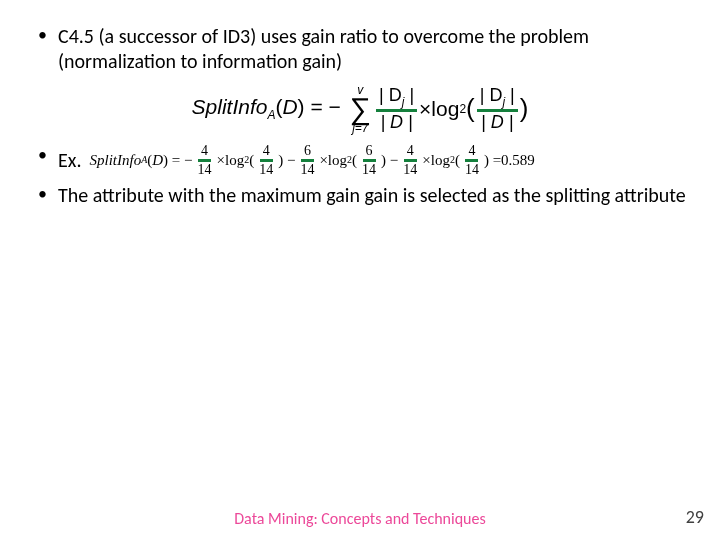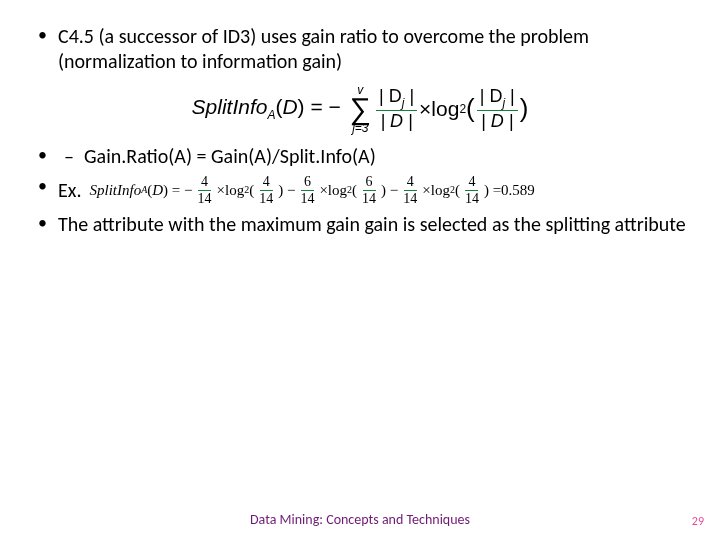--- a/index.html
+++ b/index.html
@@ -73,21 +73,21 @@
   .sigma .sig { font-size: 30px; line-height: 0.85; }
   .frac {
     display: inline-flex;
     flex-direction: column;
     align-items: center;
     vertical-align: middle;
     font-size: 18px;
     line-height: 1;
     margin: 0 2px;
   }
-  .frac .num { border-bottom: 1px solid #15803d; padding: 0 3px 1px 3px; }
+  .frac .num { border-bottom: 3px solid #15803d; padding: 0 3px 1px 3px; }
   .frac .den { padding: 1px 3px 0 3px; }
   .ital { font-style: italic; }
   .sub-s { font-size: 12px; vertical-align: sub; }
   .paren-big { font-size: 26px; vertical-align: middle; }
 
   .ex-row {
     display: flex;
     align-items: center;
     gap: 8px;
   }
@@ -100,66 +100,61 @@
   }
   .ex-formula .frac { font-size: 14px; }
   .ex-formula .sub-s { font-size: 10px; }
 
   .footer {
     position: absolute;
     bottom: 12px;
     left: 0;
     width: 100%;
     text-align: center;
-    font-size: 14px;
-    color: #701a75;
+    font-size: 16px;
+    color: #ec4899;
   }
   .page-num {
     position: absolute;
     bottom: 12px;
     right: 16px;
-    font-size: 12px;
-    color: #ec4899;
+    font-size: 18px;
+    color: #404040;
   }
 </style>
 </head>
 <body>
 
 <div class="slide">
 
   <ul class="top">
     <li>C4.5 (a successor of ID3) uses gain ratio to overcome the problem (normalization to information gain)</li>
   </ul>
 
   <div class="formula-block">
     <span class="ital">SplitInfo</span><span class="sub-s ital">A</span>(<span class="ital">D</span>) = −
     <span class="sum-wrap">
       <span class="sigma">
         <span class="ital">v</span>
         <span class="sig">∑</span>
-        <span class="ital">j=3</span>
+        <span class="ital">j=7</span>
       </span>
       <span class="frac">
         <span class="num"><span>| D</span><span class="sub-s ital">j</span><span> |</span></span>
         <span class="den ital">| D |</span>
       </span>
       × <span>log</span><span class="sub-s">2</span><span class="paren-big">(</span>
       <span class="frac">
         <span class="num"><span>| D</span><span class="sub-s ital">j</span><span> |</span></span>
         <span class="den ital">| D |</span>
       </span><span class="paren-big">)</span>
     </span>
   </div>
 
   <ul class="top">
-    <li style="list-style:none;">
-      <ul class="sub">
-          <li>Gain.Ratio(A) = Gain(A)/Split.Info(A)</li>
-        </ul>
-    </li>
     <li>
       <div class="ex-row">
         <span>Ex.</span>
         <span class="ex-formula">
           <span class="ital">SplitInfo</span><span class="sub-s ital">A</span>(<span class="ital">D</span>) = −
           <span class="frac">
               <span class="num">4</span>
               <span class="den">14</span>
             </span>
           ×<span>log</span><span class="sub-s">2</span>(<span class="frac">

